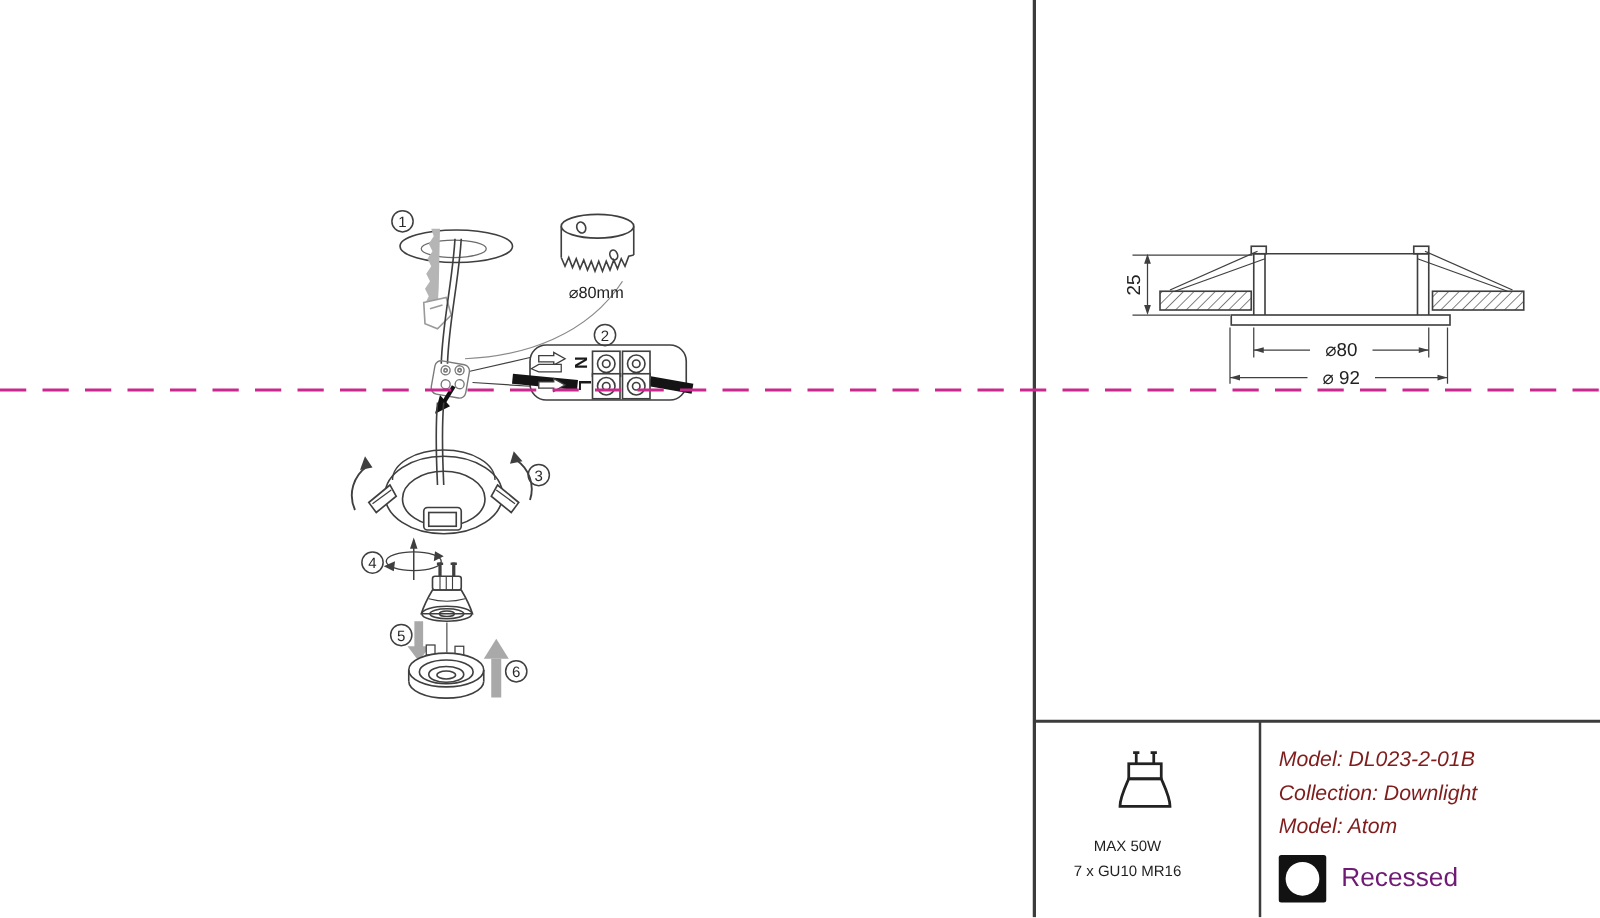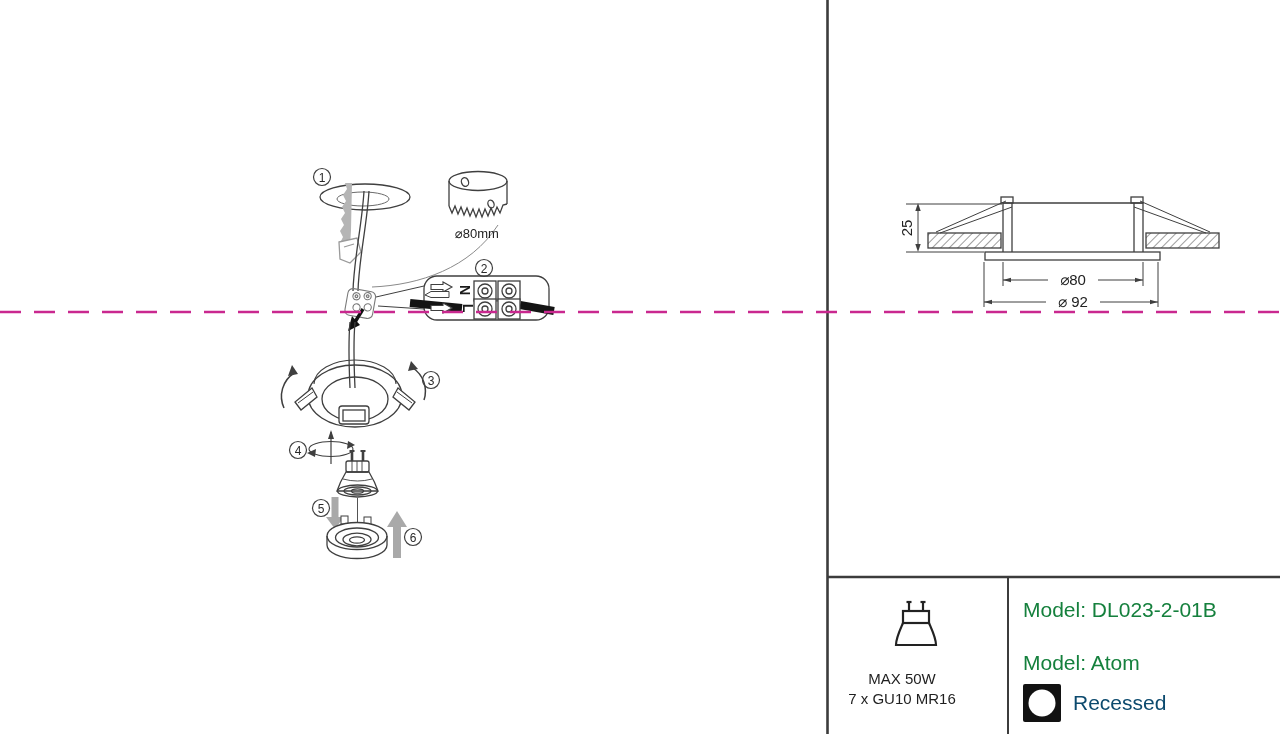--- a/index.html
+++ b/index.html
@@ -5,23 +5,23 @@
   html,body{margin:0;padding:0;background:#fff;}
   .page{position:relative;width:1280px;height:734px;background:#ffffff;overflow:hidden;
         font-family:"Liberation Sans","DejaVu Sans",sans-serif;color:#1f1f1f;}
   .art{position:absolute;left:0;top:0;width:1280px;height:734px;}
   svg text{font-family:"Liberation Sans","DejaVu Sans",sans-serif;fill:#2a2a2a;}
   .stepnum{font-size:12px;fill:#2a2a2a;}
   .dimtext{font-size:15px;fill:#222;}
   .lbl{font-size:13px;fill:#222;}
   .nl{font-size:14px;font-weight:bold;fill:#1a1a1a;}
   .spec-abs{position:absolute;white-space:nowrap;}
-  .model-line{font-size:21px;color:#15803d;}
-  .lamp-line{font-size:15px;color:#1f1f1f;width:144px;text-align:center;}
-  .recessed-label{font-size:21px;color:#0c4a6e;}
+  .model-line{font-size:17px;color:#7f1d1d;font-style:italic;}
+  .lamp-line{font-size:12px;color:#1f1f1f;width:144px;text-align:center;}
+  .recessed-label{font-size:21px;color:#701a75;}
 </style>
 </head>
 <body>
 
 <div class="page">
 
   <svg class="art" viewBox="0 0 1280 734">
     <defs>
       <pattern id="hatch" width="6" height="6" patternUnits="userSpaceOnUse" patternTransform="rotate(45)">
         <line x1="0" y1="0" x2="0" y2="6" stroke="#4a4a4a" stroke-width="1.1"></line>
@@ -234,20 +234,21 @@
       <line x1="16.5" y1="4" x2="21.5" y2="4"></line>
         <line x1="30.5" y1="4" x2="35.5" y2="4"></line>
       <rect x="13" y="13" width="26" height="12"></rect>
       <path d="M13,25 C10,32 6,40 6,47 L46,47 C46,40 42,32 39,25 Z"></path>
     </g>
   </svg>
   <div class="spec-abs lamp-line" style="left:830px;top:670px;">MAX 50W</div>
   <div class="spec-abs lamp-line" style="left:830px;top:690px;">7 x GU10 MR16</div>
 
   <div class="spec-abs model-line" style="left:1023px;top:598px;">Model: DL023-2-01B</div>
+  <div class="spec-abs model-line" style="left:1023px;top:625px;">Collection: Downlight</div>
   <div class="spec-abs model-line" style="left:1023px;top:651px;">Model: Atom</div>
 
   <svg class="spec-abs" style="left:1022px;top:683px;" width="40" height="40" viewBox="0 0 40 40">
     <rect x="1" y="1" width="38" height="38" rx="2" fill="#121212"></rect>
     <circle cx="20" cy="20" r="13.5" fill="#ffffff"></circle>
   </svg>
   <div class="spec-abs recessed-label" style="left:1073px;top:691px;">Recessed</div>
 
 </div>
 

